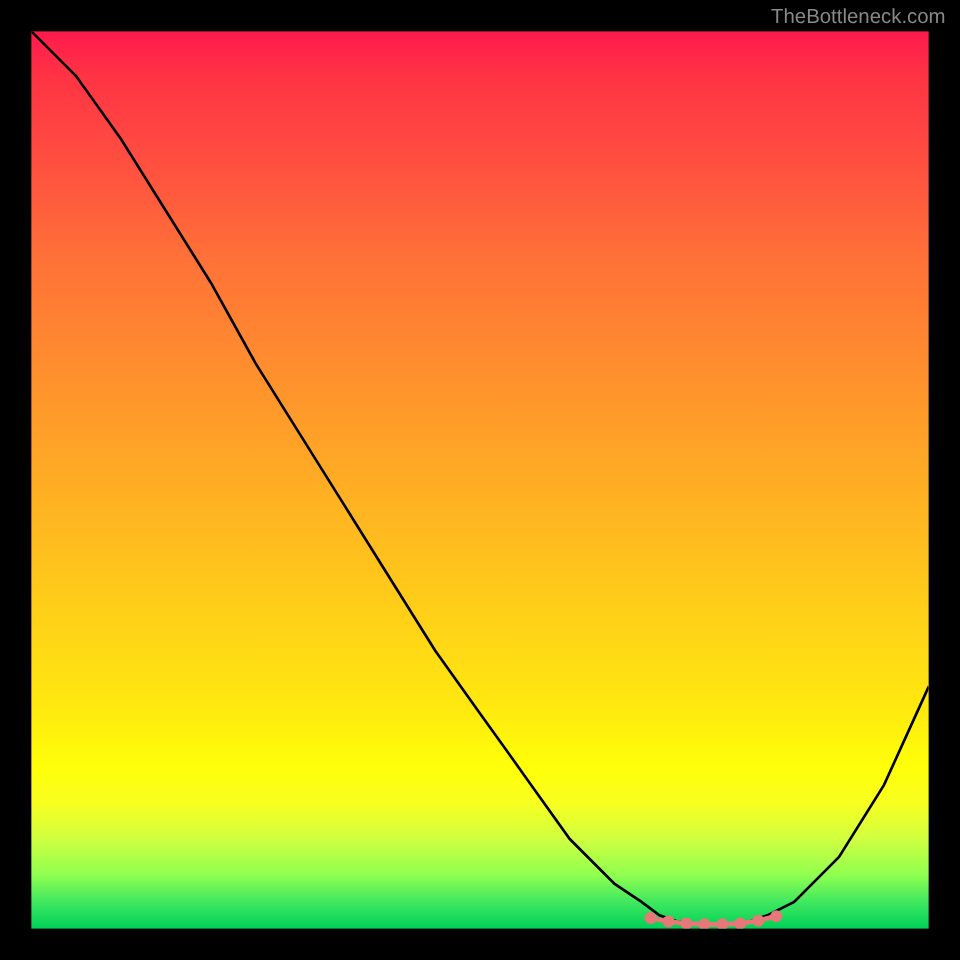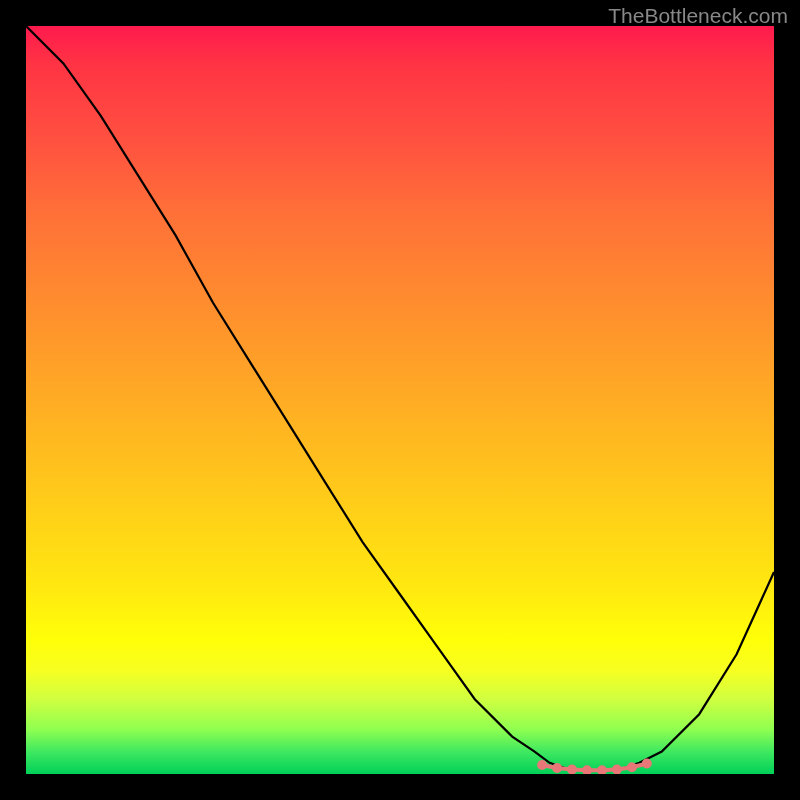--- a/index.html
+++ b/index.html
@@ -12,21 +12,21 @@
       height: 800px;
       background: #000;
       position: relative;
       font-family: Arial, sans-serif;
     }
     .watermark {
       position: absolute;
       top: 4px;
       right: 12px;
       color: #888;
-      font-size: 21px;
+      font-size: 17px;
       z-index: 10;
     }
     .chart-area {
       position: absolute;
       top: 26px;
       left: 26px;
       width: 748px;
       height: 748px;
       overflow: hidden;
     }

